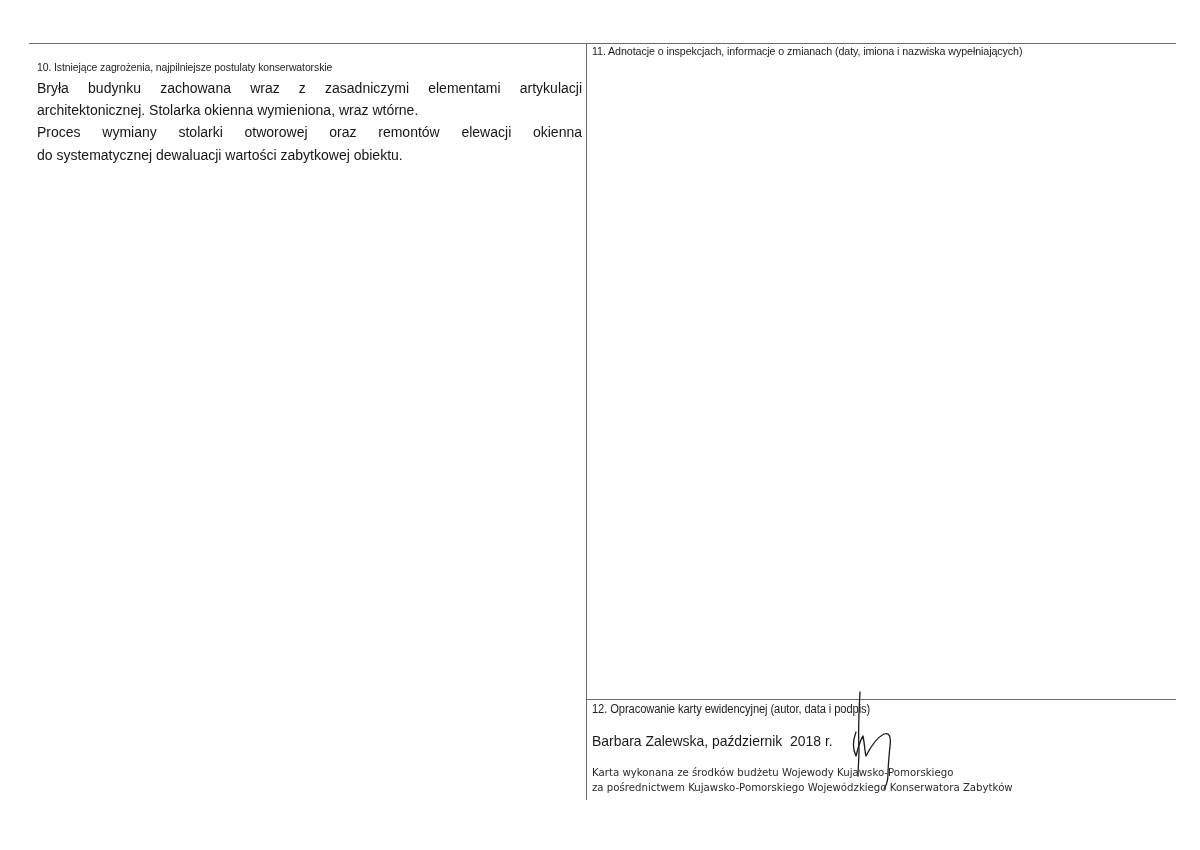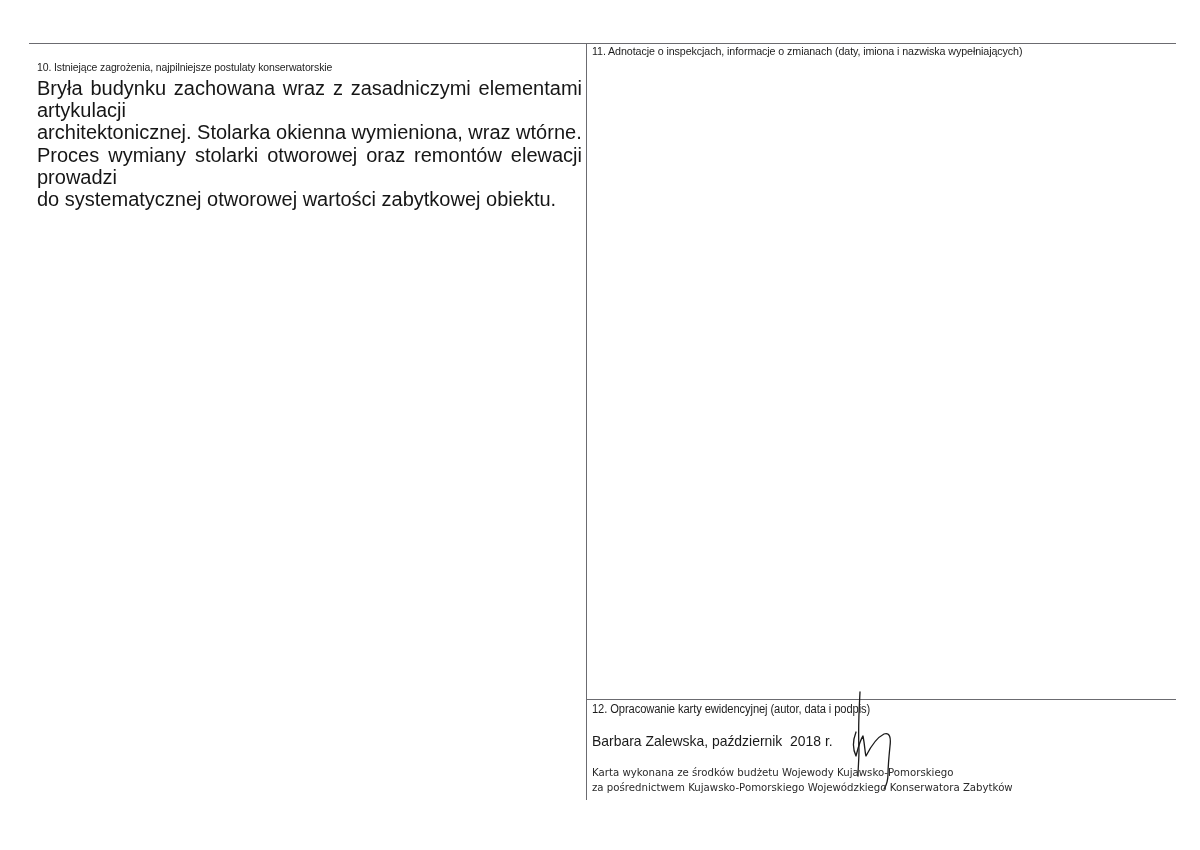--- a/index.html
+++ b/index.html
@@ -38,21 +38,21 @@
     }
     #s10-heading { left: 37px; top: 61px; font-size: 11px; transform: scaleX(0.95); transform-origin: left top; }
     #s11-heading { left: 592px; top: 45px; font-size: 11.5px; transform: scaleX(0.93); transform-origin: left top; }
     #s12-heading { left: 592px; top: 702px; font-size: 12px; transform: scaleX(0.93); transform-origin: left top; }
 
     #s10-body {
       position: absolute;
       left: 37px;
       top: 77px;
       width: 545px;
-      font-size: 20px;
+      font-size: 14px;
       line-height: 22.2px;
       color: #161616;
     }
     #s10-body .line { display: block; white-space: nowrap; }
     .stretch { display: block; text-align: justify; text-align-last: justify; white-space: normal; }
 
     #s12-author {
       position: absolute;
       left: 592px;
       top: 733px;
@@ -87,22 +87,22 @@
 <body>
 
 <div class="hline" id="top-rule"></div>
 <div class="vline" id="column-divider"></div>
 <div class="hline" id="section12-rule"></div>
 
 <div class="section-heading" id="s10-heading">10. Istniejące zagrożenia, najpilniejsze postulaty konserwatorskie</div>
 <div id="s10-body">
   <span class="stretch">Bryła budynku zachowana wraz z zasadniczymi elementami artykulacji</span>
   <span class="line">architektonicznej. Stolarka okienna wymieniona, wraz wtórne.</span>
-  <span class="stretch">Proces wymiany stolarki otworowej oraz remontów elewacji prowadzi</span>
-  <span class="line">do systematycznej otworowej wartości zabytkowej obiektu.</span>
+  <span class="stretch">Proces wymiany stolarki otworowej oraz remontów elewacji okienna</span>
+  <span class="line">do systematycznej dewaluacji wartości zabytkowej obiektu.</span>
 </div>
 
 <div class="section-heading" id="s11-heading">11. Adnotacje o inspekcjach, informacje o zmianach (daty, imiona i nazwiska wypełniających)</div>
 
 <div class="section-heading" id="s12-heading">12. Opracowanie karty ewidencyjnej (autor, data i podpis)</div>
 <div id="s12-author">Barbara Zalewska, październik  2018 r.</div>
 <svg id="signature" viewBox="0 0 60 100" xmlns="http://www.w3.org/2000/svg">
   <path d="M14 2 C13 20, 12 40, 13 60 C13 70, 12 78, 12 86" fill="none" stroke="#1a1a1a" stroke-width="1.3" stroke-linecap="round"></path>
   <path d="M10 42 C7 50, 6 58, 10 66 C12 58, 14 50, 17 46 C19 56, 19 64, 20 66 C24 58, 30 48, 38 44 C44 42, 45 48, 44 56 C43 66, 42 76, 42 84 C42 90, 40 96, 38 99" fill="none" stroke="#1a1a1a" stroke-width="1.3" stroke-linecap="round" stroke-linejoin="round"></path>
 </svg>

